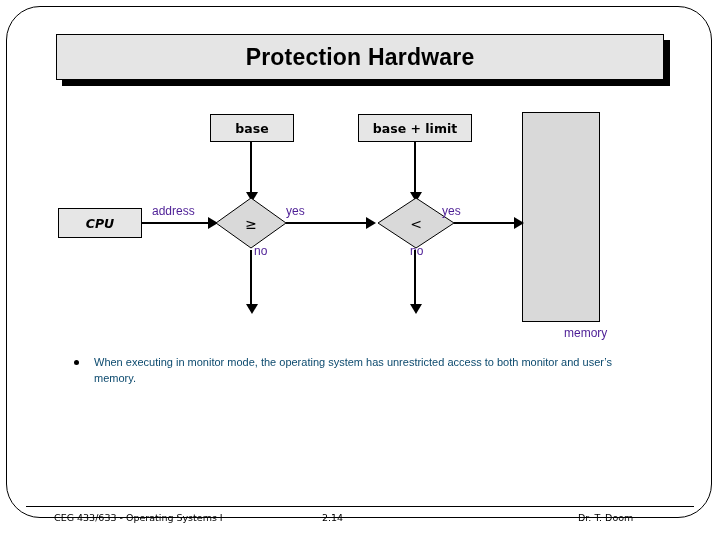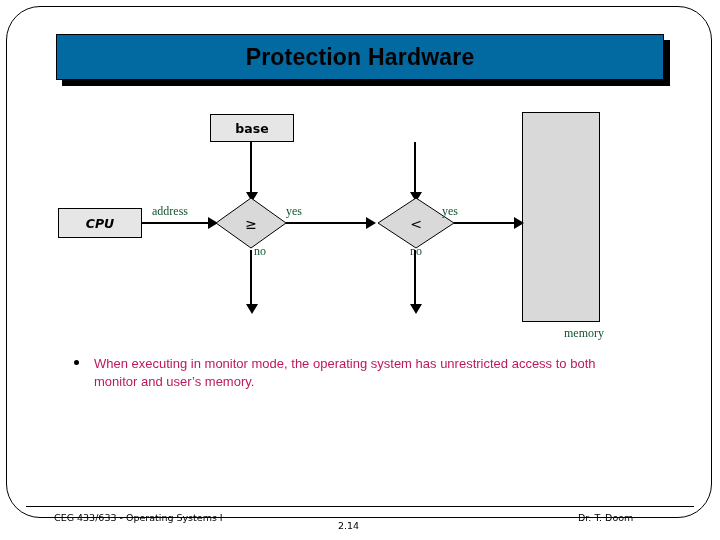--- a/index.html
+++ b/index.html
@@ -38,21 +38,21 @@
     width: 608px;
     height: 46px;
     background: #000;
   }
   .title-box {
     position: absolute;
     left: 56px;
     top: 34px;
     width: 608px;
     height: 46px;
-    background: #0369a1;
+    background: #e5e5e5;
     border: 1.2px solid #000;
     box-sizing: border-box;
     display: flex;
     align-items: center;
     justify-content: center;
   }
   .title-text {
     font-size: 23px;
     font-weight: bold;
     color: #000;
@@ -76,22 +76,22 @@
     align-items: center;
     justify-content: center;
     font-size: 12.5px;
     color: #000;
     font-weight: bold;
     font-family: "DejaVu Sans", sans-serif;
   }
   .dg-label {
     position: absolute;
     font-size: 12px;
-    color: #14532d;
-    font-family: Liberation Serif, serif;
+    color: #4c1d95;
+    font-family: Liberation Sans, sans-serif;
     white-space: nowrap;
   }
   .dg-label.small {
     font-size: 11.5px;
   }
   .memory-block {
     position: absolute;
     background: #d9d9d9;
     border: 1px solid #000;
     box-sizing: border-box;
@@ -124,23 +124,23 @@
   .bullets {
     position: absolute;
     left: 72px;
     top: 355px;
     width: 560px;
   }
   .bullet {
     position: relative;
     padding-left: 22px;
     margin-bottom: 22px;
-    font-size: 13px;
+    font-size: 11px;
     line-height: 1.42;
-    color: #be185d;
+    color: #0c4a6e;
   }
   .bullet .dot {
     position: absolute;
     left: 2px;
     top: 5px;
     width: 5px;
     height: 5px;
     background: #000;
     border-radius: 50%;
   }
@@ -158,39 +158,40 @@
     background: #000;
   }
   .footer {
     position: absolute;
     top: 512px;
     font-size: 9.5px;
     color: #000;
     font-family: "DejaVu Sans", sans-serif;
   }
   .footer-left { left: 30px; margin-left: 24px; }
-  .footer-center { left: 338px; margin-top: 8px; }
+  .footer-center { left: 322px; }
   .footer-right { left: 578px; }
 </style>
 </head>
 <body>
 
 <div class="slide">
 
   <div class="frame"></div>
 
   <div class="title-shadow"></div>
   <div class="title-box">
     <span class="title-text">Protection Hardware</span>
   </div>
 
   <div class="diagram">
 
     <div class="dg-box" style="left:182px; top:14px; width:84px; height:28px;">base</div>
 
+    <div class="dg-box" style="left:330px; top:14px; width:114px; height:28px;">base + limit</div>
 
     <div class="dg-box" style="left:30px; top:108px; width:84px; height:30px; font-style:italic;text-align:right;">CPU</div>
 
     <div class="memory-block" style="left:494px; top:12px; width:78px; height:210px;"></div>
     <div class="dg-label" style="left:504px; top:226px;margin-left:32px;">memory</div>
 
     <div class="dg-label" style="left:124px; top:104px;">address</div>
 
     <div class="arrow-line" style="left:222px; top:42px; width:2px; height:52px;"></div>
     <div class="arrow-head-down" style="left:218px; top:92px;"></div>

